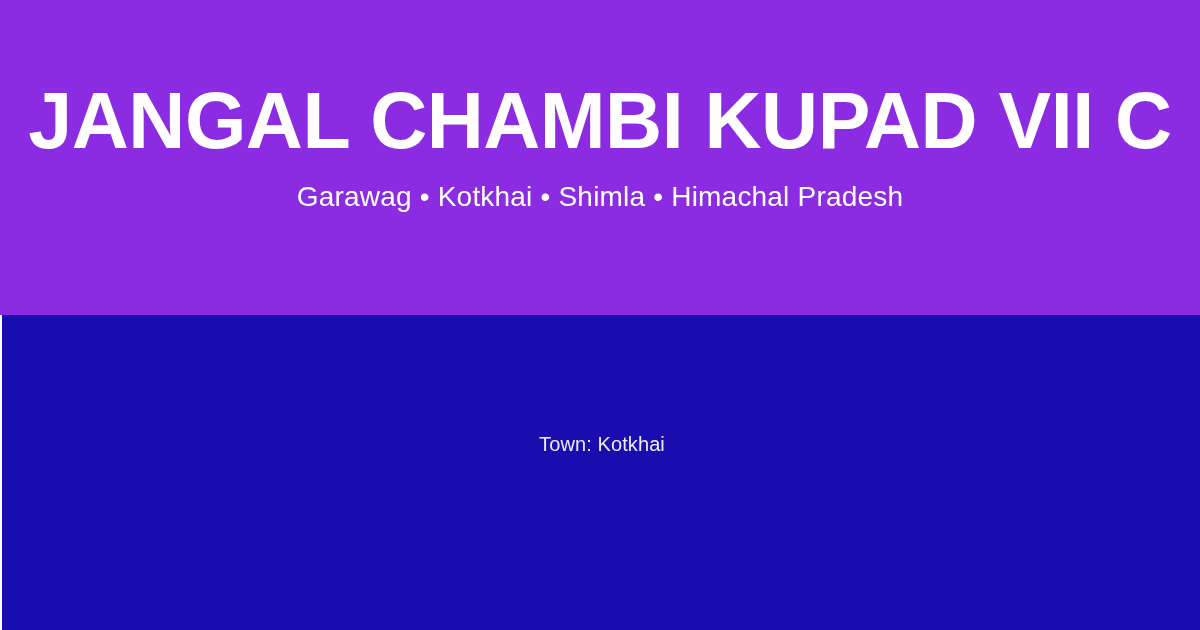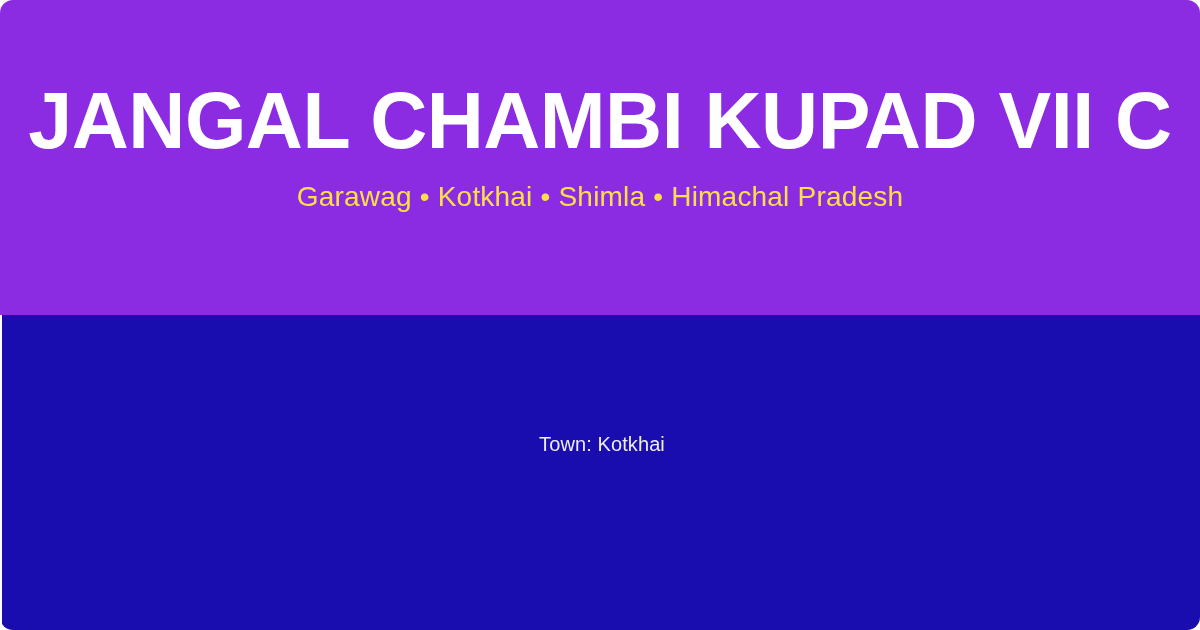--- a/index.html
+++ b/index.html
@@ -7,21 +7,20 @@
     padding: 0;
     background: #ffffff;
   }
 
   #card {
     position: relative;
     width: 1200px;
     height: 630px;
     overflow: hidden;
     font-family: "Liberation Sans", "DejaVu Sans", sans-serif;
-    border-radius: 13px;
     -webkit-font-smoothing: antialiased;
   }
 
   
   .band-top {
     position: absolute;
     left: 0;
     top: 0;
     width: 1200px;
     height: 315px;
@@ -59,21 +58,21 @@
 
   .hero-subtitle {
     display: block;
     width: 1200px;
     text-align: center;
     white-space: nowrap;
     font-size: 28px;
     line-height: 1.2;
     font-weight: 400;
     letter-spacing: 0.2px;
-    color: #fde047;
+    color: #ffffff;
     margin: 18px 0 0 0;
   }
 
   
   .band-bottom {
     position: absolute;
     left: 2px;
     top: 315px;
     width: 1200px;
     height: 315px;

